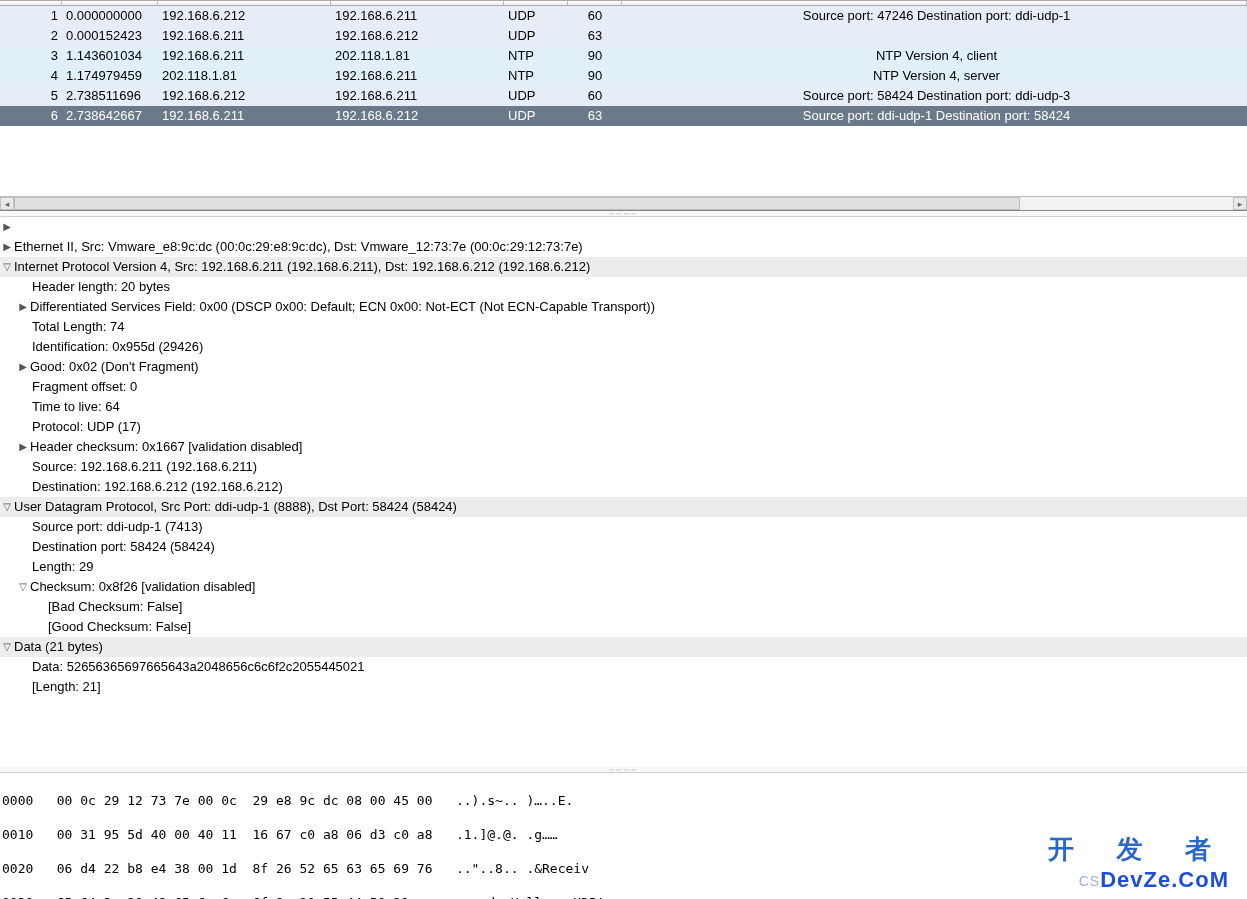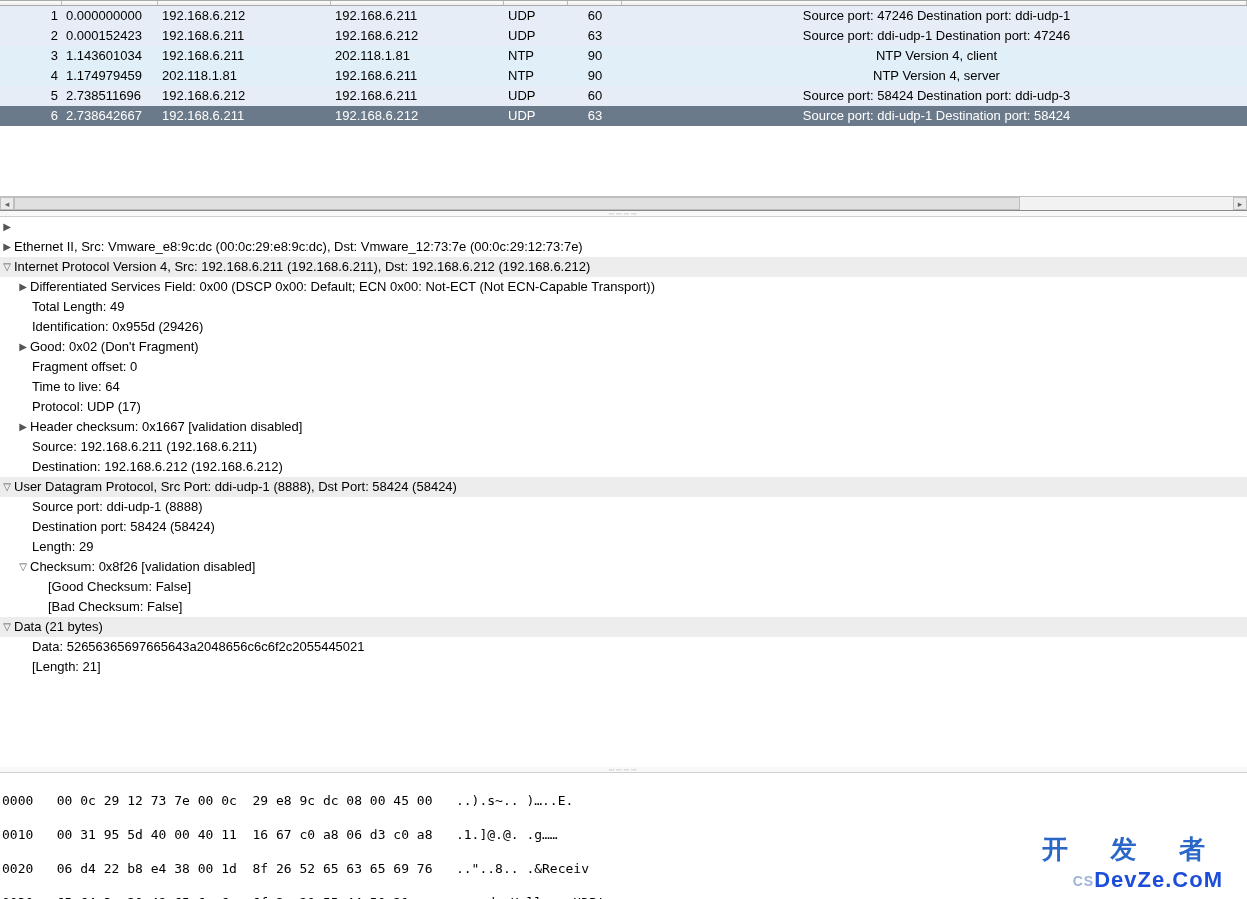--- a/index.html
+++ b/index.html
@@ -110,41 +110,41 @@
     font-size: 13px;
     white-space: pre;
     padding: 2px 0 0 2px;
     color: #000;
     line-height: 17px;
   }
 
   
   .watermark {
     position: absolute;
-    right: 24px;
+    right: 18px;
     bottom: 6px;
     text-align: right;
     pointer-events: none;
   }
   .wm-top {
     font-family: "SimSun","STSong",serif;
     font-size: 26px;
     letter-spacing: 18px;
     color: #2a67c9;
     font-weight: 600;
   }
   .wm-bot {
     font-family: Arial,sans-serif;
     font-size: 22px;
     font-weight: 700;
     color: #2a67c9;
     letter-spacing: 1px;
   }
   .wm-bot .dz { color:#1d4ed8; }
-  .wm-bot .faint { color:#9db4d6; font-size:14px; font-weight:700; vertical-align:middle; }
+  .wm-bot .faint { color:#9db4d6; font-size:14px; font-weight:400; vertical-align:middle; }
 </style>
 </head>
 <body>
 
 <div class="packet-list-pane">
   <div class="packet-list-header">
     <div class="hcol col-no"></div>
     <div class="hcol col-time"></div>
     <div class="hcol col-src"></div>
     <div class="hcol col-dst"></div>
@@ -162,21 +162,20 @@
         <div class="col col-len">60</div>
         <div class="col col-info">Source port: 47246  Destination port: ddi-udp-1</div>
       </div>
       <div class="packet-row row-udp">
         <div class="col col-no">2</div>
         <div class="col col-time">0.000152423</div>
         <div class="col col-src">192.168.6.211</div>
         <div class="col col-dst">192.168.6.212</div>
         <div class="col col-proto">UDP</div>
         <div class="col col-len">63</div>
-        <div class="col col-info">Source port: ddi-udp-1  Destination port: 47246</div>
       </div>
       <div class="packet-row row-ntp">
         <div class="col col-no">3</div>
         <div class="col col-time">1.143601034</div>
         <div class="col col-src">192.168.6.211</div>
         <div class="col col-dst">202.118.1.81</div>
         <div class="col col-proto">NTP</div>
         <div class="col col-len">90</div>
         <div class="col col-info">NTP Version 4, client</div>
       </div>
@@ -225,27 +224,31 @@
   </div>
   <div class="tree-row">
     <span class="tw">▶</span>
     <span>Ethernet II, Src: Vmware_e8:9c:dc (00:0c:29:e8:9c:dc), Dst: Vmware_12:73:7e (00:0c:29:12:73:7e)</span>
   </div>
   <div class="tree-row hdrrow">
     <span class="tw">▽</span>
     <span>Internet Protocol Version 4, Src: 192.168.6.211 (192.168.6.211), Dst: 192.168.6.212 (192.168.6.212)</span>
   </div>
   <div class="tree-row">
+      <span class="sp ind2"></span>
+      <span>Header length: 20 bytes</span>
+    </div>
+  <div class="tree-row">
     <span class="sp ind1"></span>
       <span class="tw">▶</span>
     <span>Differentiated Services Field: 0x00 (DSCP 0x00: Default; ECN 0x00: Not-ECT (Not ECN-Capable Transport))</span>
   </div>
   <div class="tree-row">
       <span class="sp ind2"></span>
-      <span>Total Length: 49</span>
+      <span>Total Length: 74</span>
     </div>
   <div class="tree-row">
       <span class="sp ind2"></span>
       <span>Identification: 0x955d (29426)</span>
     </div>
   <div class="tree-row">
     <span class="sp ind1"></span>
       <span class="tw">▶</span>
     <span>Good: 0x02 (Don't Fragment)</span>
   </div>
@@ -274,42 +277,42 @@
       <span class="sp ind2"></span>
       <span>Destination: 192.168.6.212 (192.168.6.212)</span>
     </div>
 
   <div class="tree-row hdrrow">
     <span class="tw">▽</span>
     <span>User Datagram Protocol, Src Port: ddi-udp-1 (8888), Dst Port: 58424 (58424)</span>
   </div>
   <div class="tree-row">
       <span class="sp ind2"></span>
-      <span>Source port: ddi-udp-1 (8888)</span>
+      <span>Source port: ddi-udp-1 (7413)</span>
     </div>
   <div class="tree-row">
       <span class="sp ind2"></span>
       <span>Destination port: 58424 (58424)</span>
     </div>
   <div class="tree-row">
       <span class="sp ind2"></span>
       <span>Length: 29</span>
     </div>
   <div class="tree-row">
     <span class="sp ind1"></span>
       <span class="tw">▽</span>
     <span>Checksum: 0x8f26 [validation disabled]</span>
   </div>
   <div class="tree-row">
       <span class="sp ind3"></span>
+      <span>[Bad Checksum: False]</span>
+    </div>
+  <div class="tree-row">
+      <span class="sp ind3"></span>
       <span>[Good Checksum: False]</span>
-    </div>
-  <div class="tree-row">
-      <span class="sp ind3"></span>
-      <span>[Bad Checksum: False]</span>
     </div>
 
   <div class="tree-row hdrrow">
     <span class="tw">▽</span>
     <span>Data (21 bytes)</span>
   </div>
   <div class="tree-row">
       <span class="sp ind2"></span>
       <span>Data: 52656365697665643a2048656c6c6f2c2055445021</span>
     </div>

